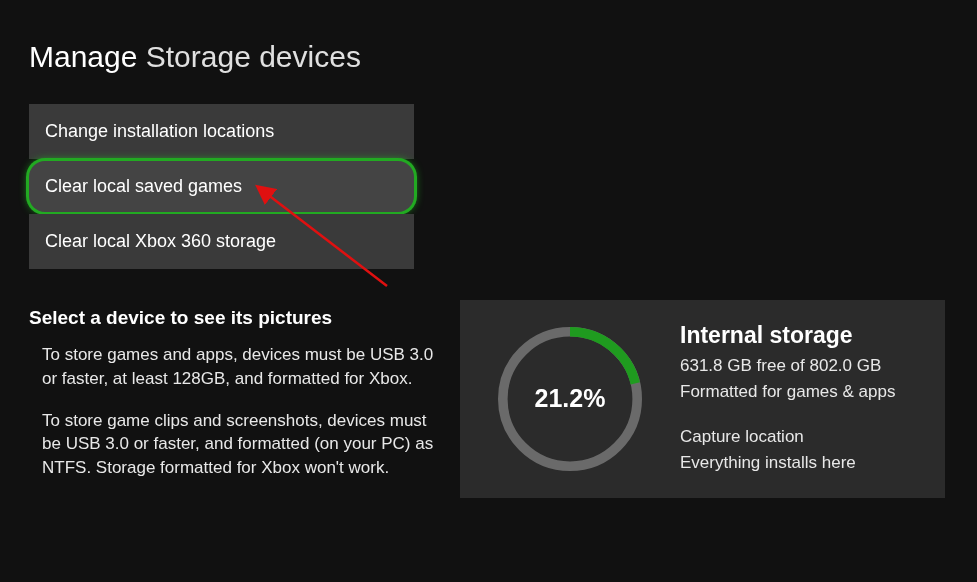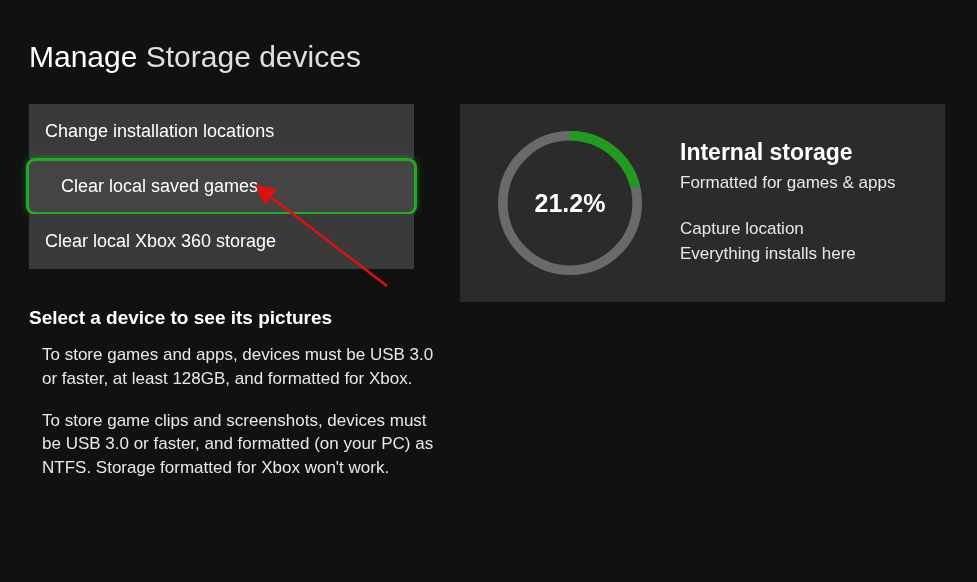--- a/index.html
+++ b/index.html
@@ -18,44 +18,44 @@
     font-weight: 300;
     color: #e0e0e0;
   }
   .header .breadcrumb {
     font-weight: 400;
     color: #ffffff;
   }
   .content {
     display: flex;
     flex-direction: row;
-    align-items: flex-start;
+    align-items: flex-end;
   }
   .left-col {
     width: 430px;
     padding-left: 29px;
     box-sizing: border-box;
   }
   .option {
     background: #3a3a3a;
     color: #ffffff;
     font-size: 18px;
     font-weight: 300;
     padding: 15px 14px;
     margin-bottom: 2px;
     width: 385px;
     box-sizing: border-box;
     border: 2px solid transparent;
   }
   .option.selected {
     background: #444444;
-    border-radius: 6px;
+    border-radius: 16px;
     box-shadow: 0 0 0 3px #22aa22, 0 0 10px #22cc22;
     border: 0;
-    padding: 15px 32px;
+    padding: 15px 16px;
   }
   .options { position: relative; }
   .help {
     margin-top: 38px;
     width: 405px;
   }
   .help-title {
     font-weight: 600;
     font-size: 19px;
     margin-bottom: 14px;
@@ -151,20 +151,21 @@
   <div class="right-panel">
     <div class="donut">
       <svg viewBox="0 0 100 100" width="160" height="160">
         <circle cx="50" cy="50" r="42" fill="none" stroke="#6a6a6a" stroke-width="6"></circle>
         <circle cx="50" cy="50" r="42" fill="none" stroke="#1f9b1f" stroke-width="6" stroke-dasharray="55.94 263.89" stroke-dashoffset="0" transform="rotate(-90 50 50)" stroke-linecap="butt"></circle>
       </svg>
       <div class="donut-label">21.2%</div>
     </div>
     <div class="storage-info">
       <div class="storage-title">Internal storage</div>
+      <div class="storage-line">631.8 GB free of 802.0 GB</div>
       <div class="storage-line">Formatted for games &amp; apps</div>
       <div class="block2">
         <div class="storage-line">Capture location</div>
         <div class="storage-line">Everything installs here</div>
       </div>
     </div>
   </div>
 </div>
 
 </body></html>

